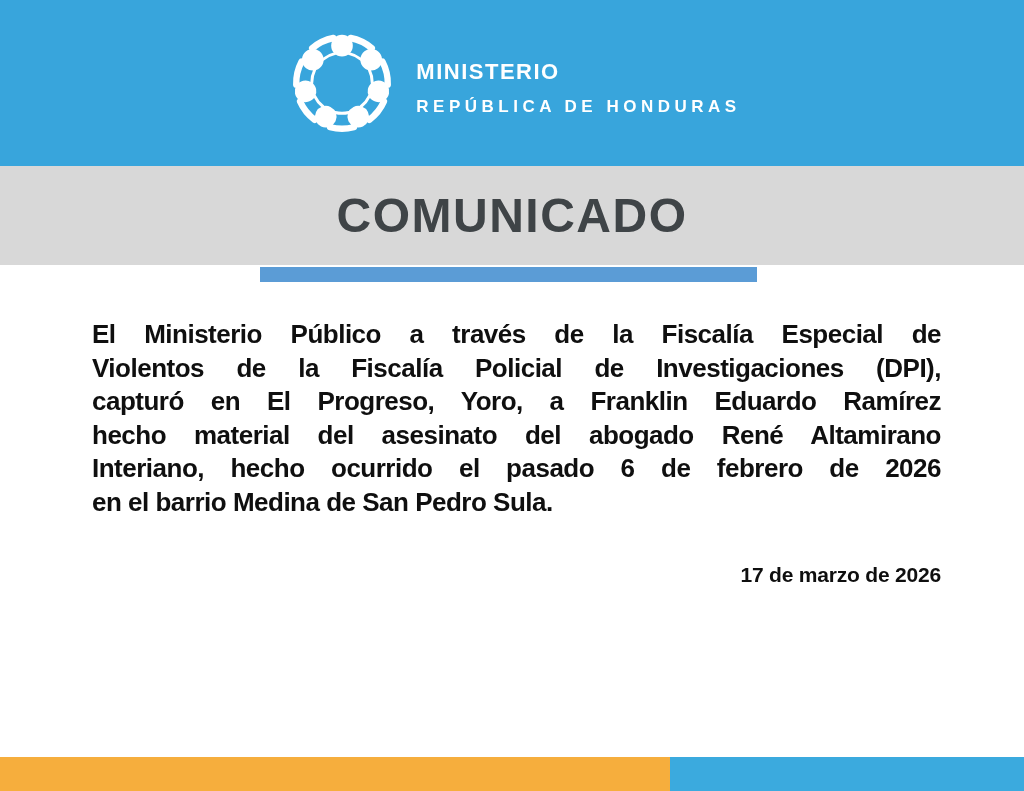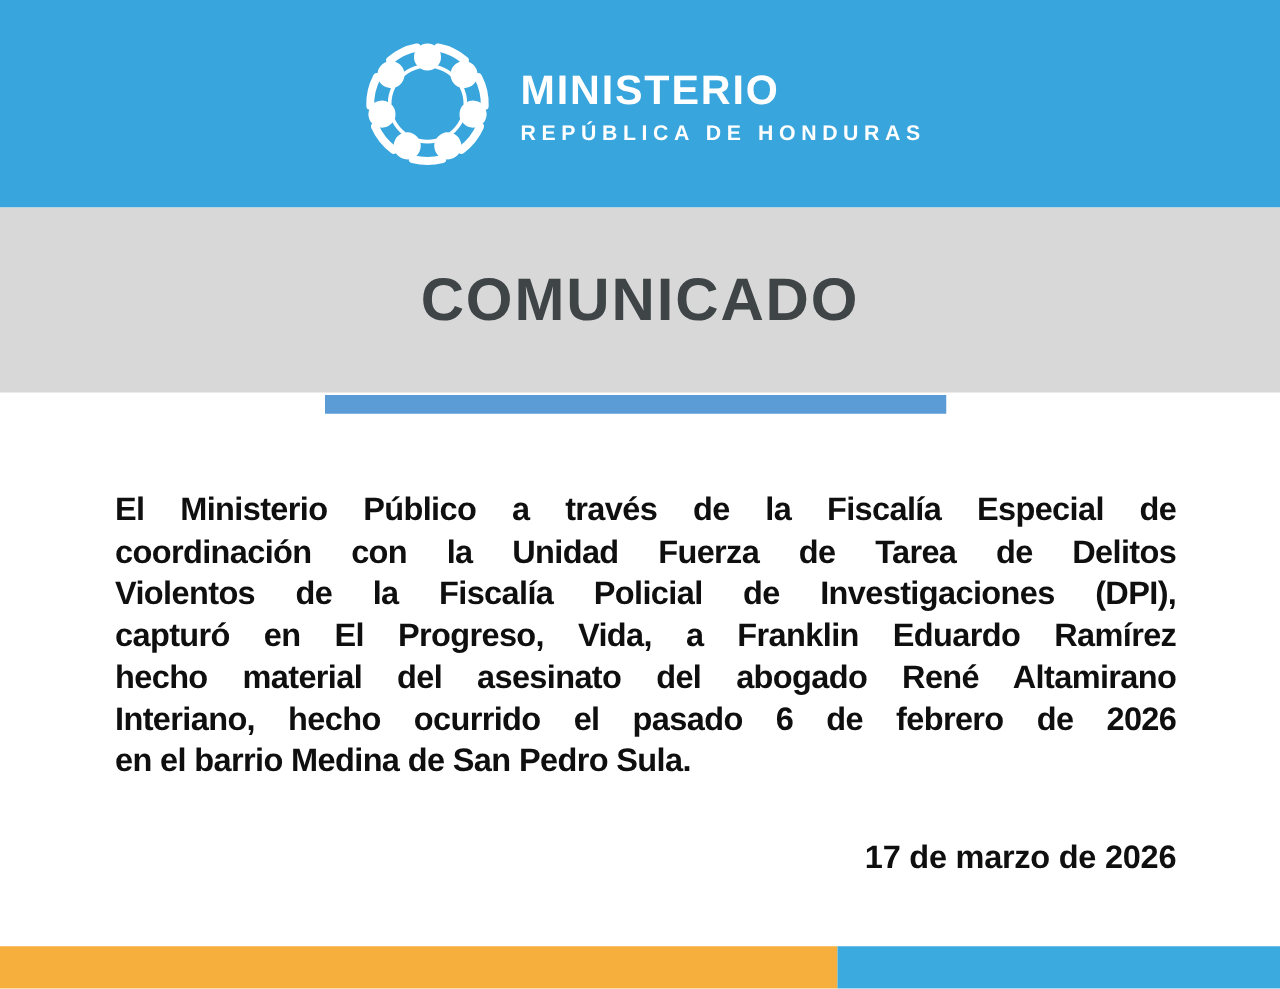--- a/index.html
+++ b/index.html
@@ -21,37 +21,37 @@
     background:var(--header-blue,#38a5dc);
     display:flex;
     align-items:center;
     justify-content:center;
     gap:15px;
   }
   .emblem { width:118px; height:118px; flex:0 0 auto; }
   .emblem svg { display:block; width:100%; height:100%; }
   .logo-text { color:#ffffff; display:flex; flex-direction:column; }
   .logo-title {
-    font-size:33px;
+    font-size:22px;
     font-weight:bold;
     line-height:43px;
     letter-spacing:1.5px;
     white-space:nowrap;
   }
   .logo-subtitle {
     margin-top:4px;
     font-size:17px;
     font-weight:bold;
     letter-spacing:4.5px;
     white-space:nowrap;
   }
 
   
   .title-band {
-    height:148px;
+    height:99px;
     background:var(--band-gray,#d8d8d8);
     display:flex;
     align-items:center;
     justify-content:center;
   }
   .title-band .band-title {
     font-size:48px;
     font-weight:bold;
     letter-spacing:1.5px;
     color:var(--title-gray,#3f4447);
@@ -59,35 +59,35 @@
 
   
   .accent-bar {
     margin:2px 0 0 260px;
     width:497px;
     height:15px;
     background:var(--accent-blue,#5b9cd6);
   }
 
   
-  .content { padding:60px 83px 0 92px; }
+  .content { padding:36px 83px 0 92px; }
   .body-line {
     font-size:26px;
     font-weight:bold;
     color:var(--text-black,#0f0f0f);
     line-height:33.5px;
     letter-spacing:-0.5px;
     text-align:justify;
     text-align-last:justify;
     white-space:nowrap;
   }
   .body-line.last { text-align-last:left; }
   .date-line {
     margin-top:44px;
-    font-size:26px;
+    font-size:21px;
     font-weight:bold;
     color:var(--text-black,#0f0f0f);
     text-align:right;
     letter-spacing:-0.2px;
   }
 
   
   .footer {
     position:absolute;
     left:0; right:0; bottom:0;
@@ -146,23 +146,22 @@
   </header>
 
   <div class="title-band">
     <span class="band-title">COMUNICADO</span>
   </div>
 
   <div class="accent-bar"></div>
 
   <main class="content">
     <div class="body-line">El Ministerio Público a través de la Fiscalía Especial de</div>
-    <div class="body-line">coordinación con la Unidad Fuerza de Tarea de Delitos</div>
     <div class="body-line">Violentos de la Fiscalía Policial de Investigaciones (DPI),</div>
-    <div class="body-line">capturó en El Progreso, Vida, a Franklin Eduardo Ramírez</div>
+    <div class="body-line">capturó en El Progreso, Yoro, a Franklin Eduardo Ramírez</div>
     <div class="body-line">hecho material del asesinato del abogado René Altamirano</div>
     <div class="body-line">Interiano, hecho ocurrido el pasado 6 de febrero de 2026</div>
     <div class="body-line last">en el barrio Medina de San Pedro Sula.</div>
     <div class="date-line">17 de marzo de 2026</div>
   </main>
 
   <footer class="footer">
     <div class="stripe-orange"></div>
     <div class="stripe-blue"></div>
   </footer>

